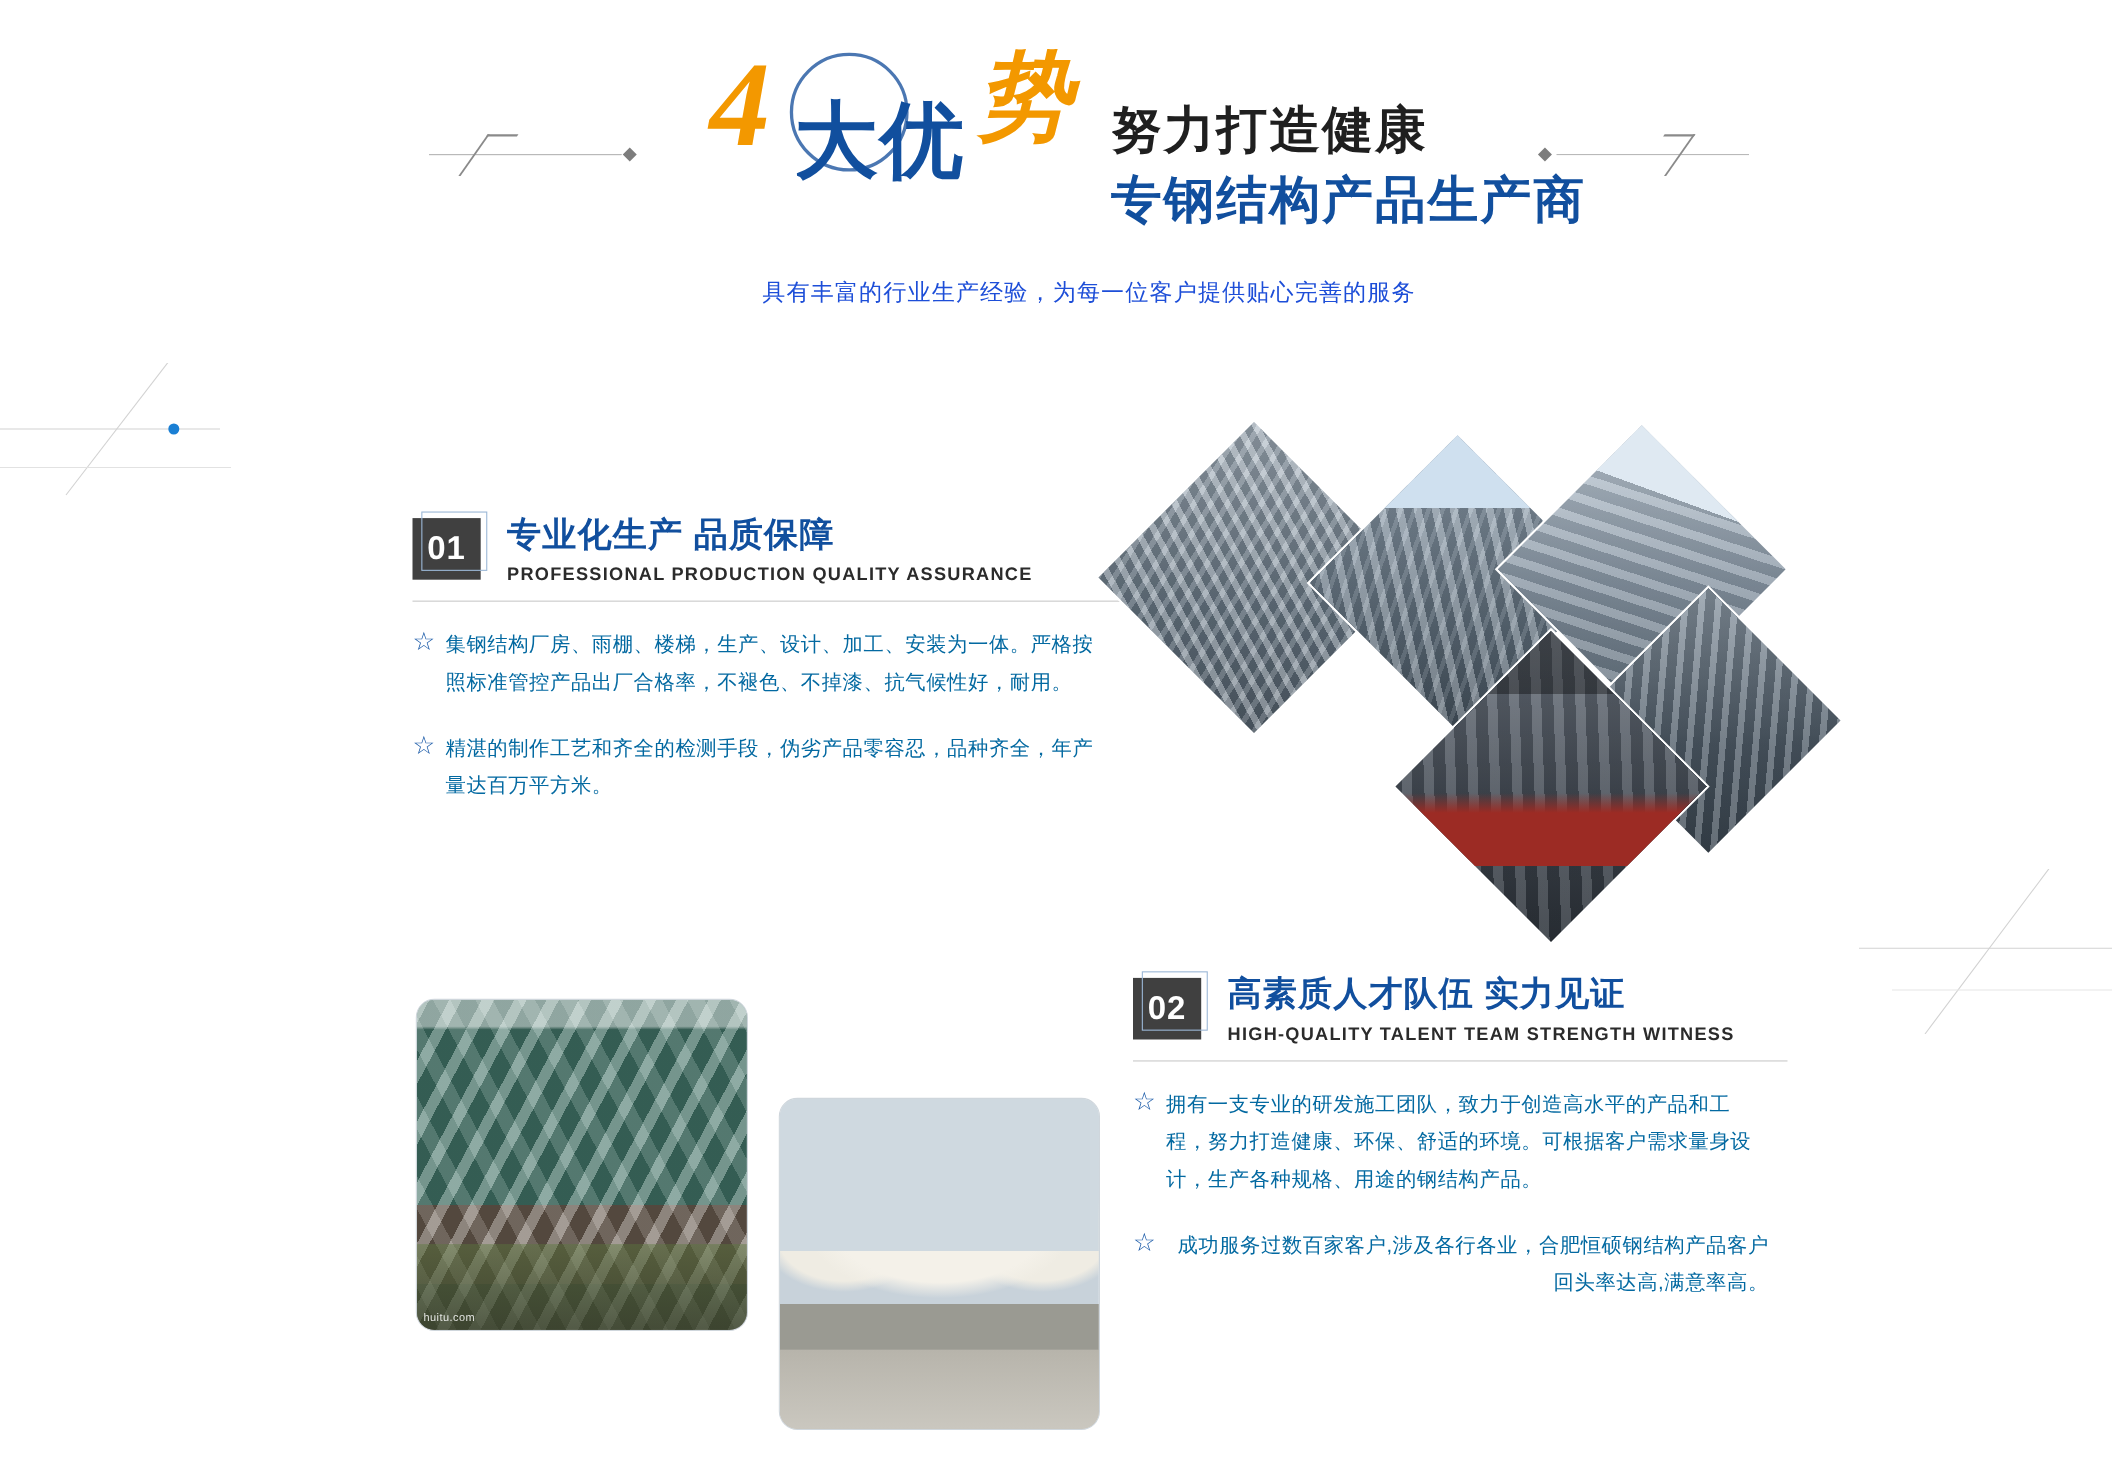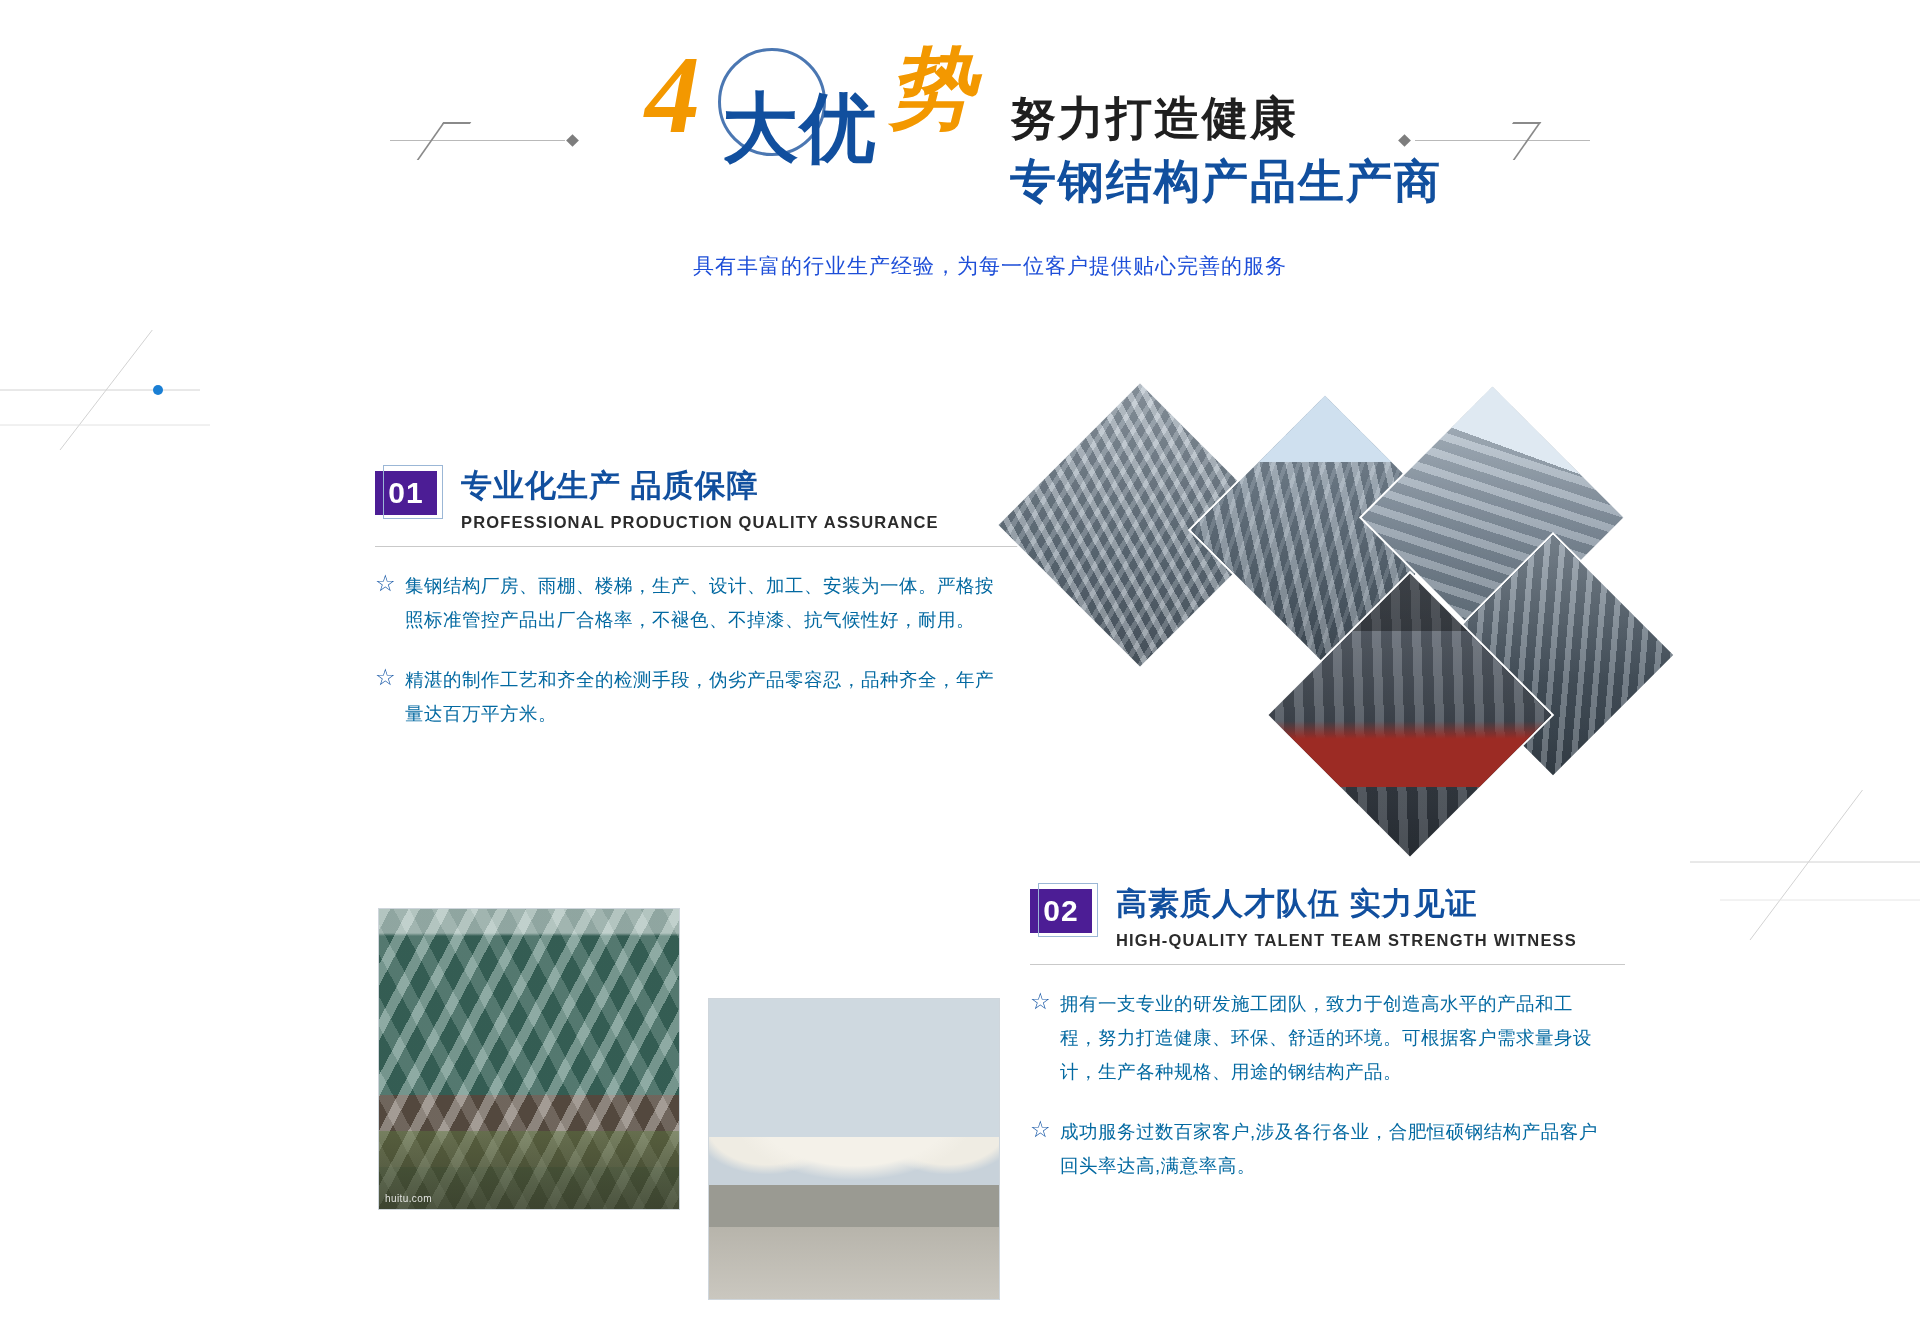--- a/index.html
+++ b/index.html
@@ -157,22 +157,22 @@
   
   .section {
     position: absolute;
   }
   .sec-head {
     display: flex;
     align-items: flex-start;
   }
   .num-badge {
     width: 62px;
-    height: 44px;
-    background: #4c1d95;
+    height: 56px;
+    background: #404040;
     color: #fff;
     font-size: 30px;
     font-weight: bold;
     display: flex;
     align-items: center;
     justify-content: center;
     font-family: "Liberation Sans", sans-serif;
     letter-spacing: 1px;
     flex: none;
   }
@@ -234,20 +234,21 @@
     line-height: 34px;
     color: #0369a1;
     letter-spacing: .5px;
   }
 
   
   .photo {
     position: absolute;
     overflow: hidden;
     background: #737373;
+    border-radius: 17px;
   }
   .photo.frame { border: 1px solid #cfd6dc; }
 
   .diamond {
     position: absolute;
     overflow: hidden;
     transform: rotate(45deg);
     box-shadow: 0 0 0 2px #ffffff;
   }
   .diamond > .inner {
@@ -435,21 +436,21 @@
   </div>
   <div class="sec-rule" style="width:595px;"></div>
 
   <div class="bullets">
     <div class="bullet">
       <div class="bullet-star">☆</div>
       <div class="bullet-text" style="width:548px;">拥有一支专业的研发施工团队，致力于创造高水平的产品和工程，努力打造健康、环保、舒适的环境。可根据客户需求量身设计，生产各种规格、用途的钢结构产品。</div>
     </div>
     <div class="bullet">
       <div class="bullet-star">☆</div>
-      <div class="bullet-text" style="width:548px;">成功服务过数百家客户,涉及各行各业，合肥恒硕钢结构产品客户回头率达高,满意率高。</div>
+      <div class="bullet-text" style="width:548px;text-align:right;">成功服务过数百家客户,涉及各行各业，合肥恒硕钢结构产品客户回头率达高,满意率高。</div>
     </div>
   </div>
 </div>
 
 <div class="photo frame" style="left:378px; top:908px; width:300px; height:300px;">
   <div class="img-glass"></div>
   <div class="watermark">huitu.com</div>
 </div>
 <div class="photo frame" style="left:708px; top:998px; width:290px; height:300px;">
   <div class="img-tent"></div>

